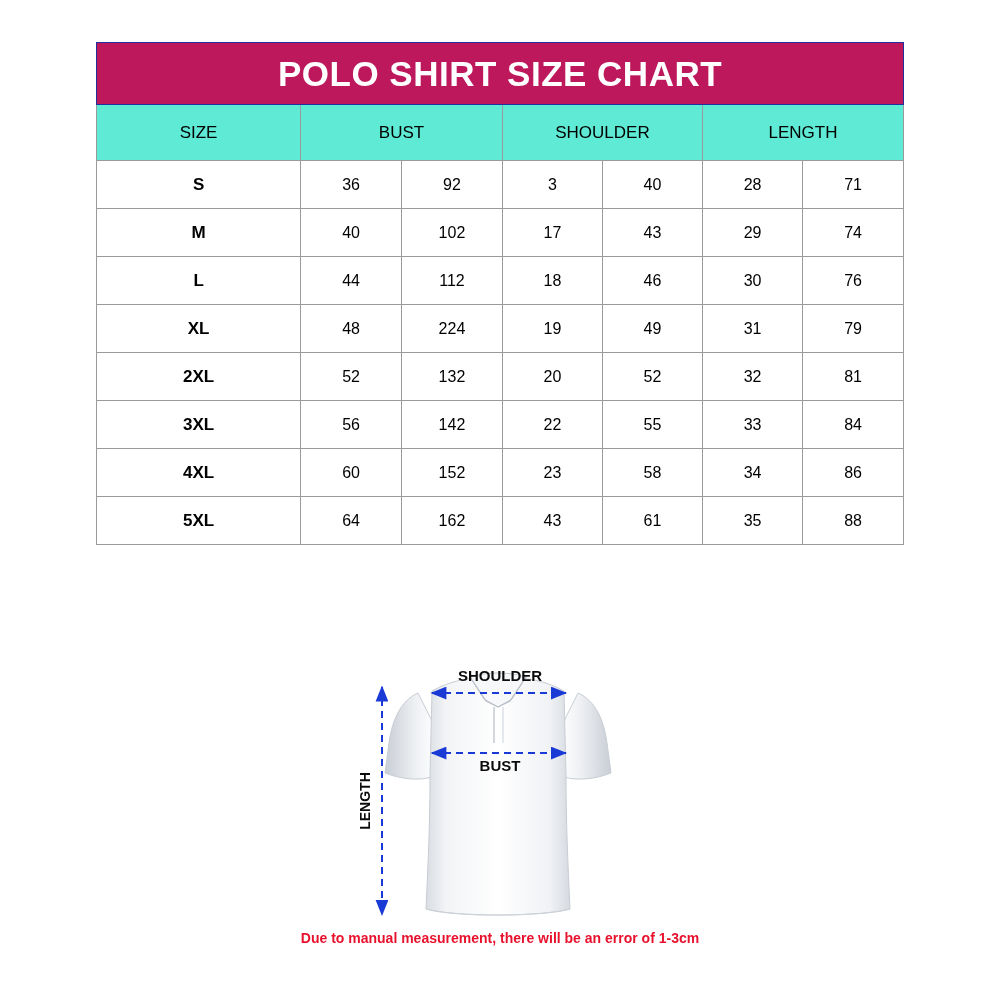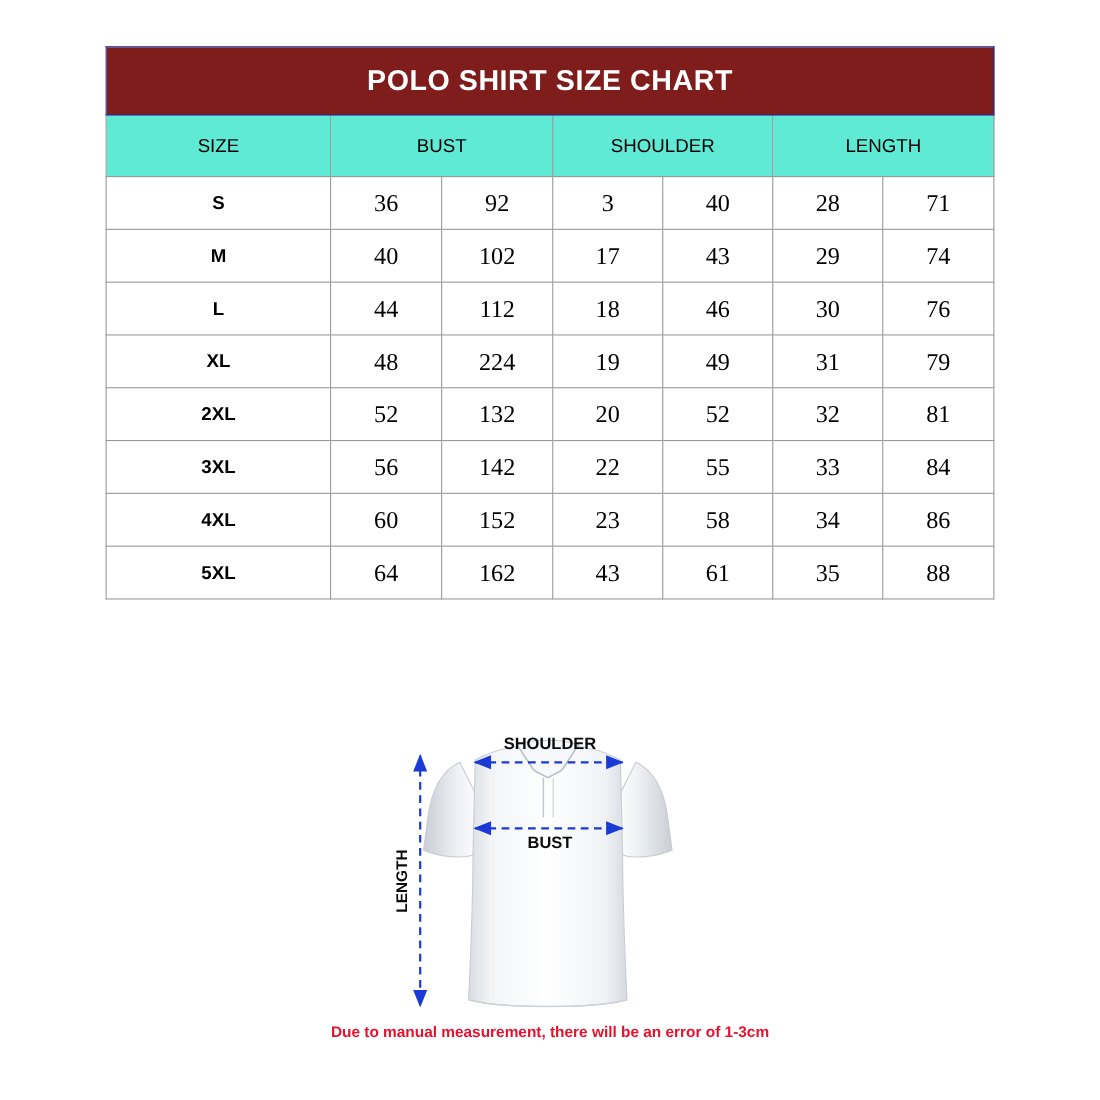--- a/index.html
+++ b/index.html
@@ -31,23 +31,23 @@
     border-collapse: collapse;
     table-layout: fixed;
   }
   table.size-chart td, table.size-chart th {
     border: 1px solid #9a9a9a;
     text-align: center;
     vertical-align: middle;
     color: #000000;
   }
   .title-cell {
-    background: #7f1d1d;
+    background: #be185d;
     color: #ffffff !important;
-    font-size: 26px;
+    font-size: 35px;
     font-weight: bold;
     letter-spacing: 0.5px;
     height: 62px;
     border: 1px solid #1f2f9e !important;
   }
   .hdr {
     background: #5eead4;
     font-size: 17px;
     font-weight: normal;
     height: 56px;
@@ -58,23 +58,22 @@
     height: 48px;
     background: #ffffff;
   }
   .unit-blank { background: #ffffff; }
   .size-lbl {
     font-size: 17px;
     font-weight: bold;
     height: 48px;
   }
   .val {
-    font-size: 22px;
+    font-size: 16px;
     height: 48px;
-    font-family: Liberation Serif, serif;
   }
 
   
   .diagram {
     position: absolute;
     left: 0;
     top: 625px;
     width: 1000px;
     height: 310px;
   }

